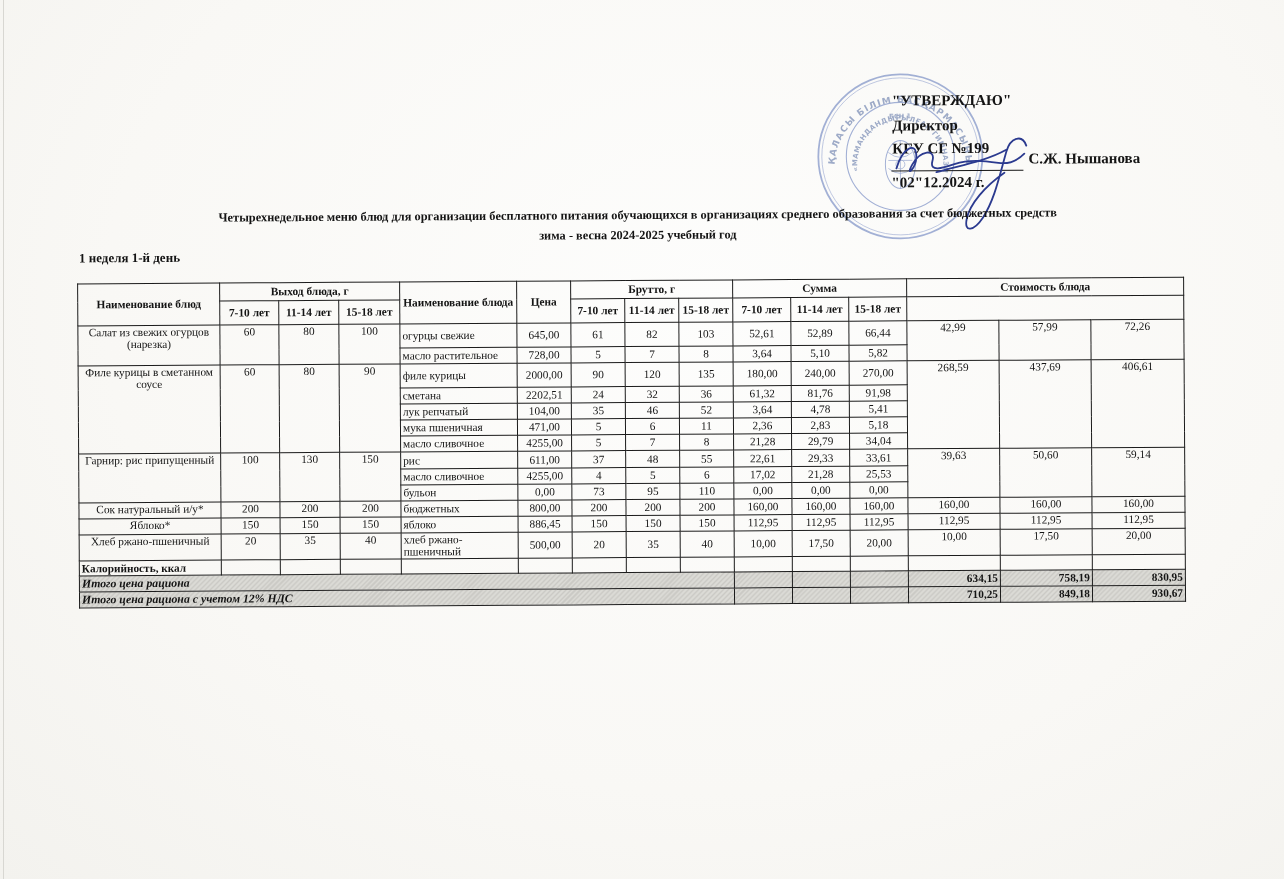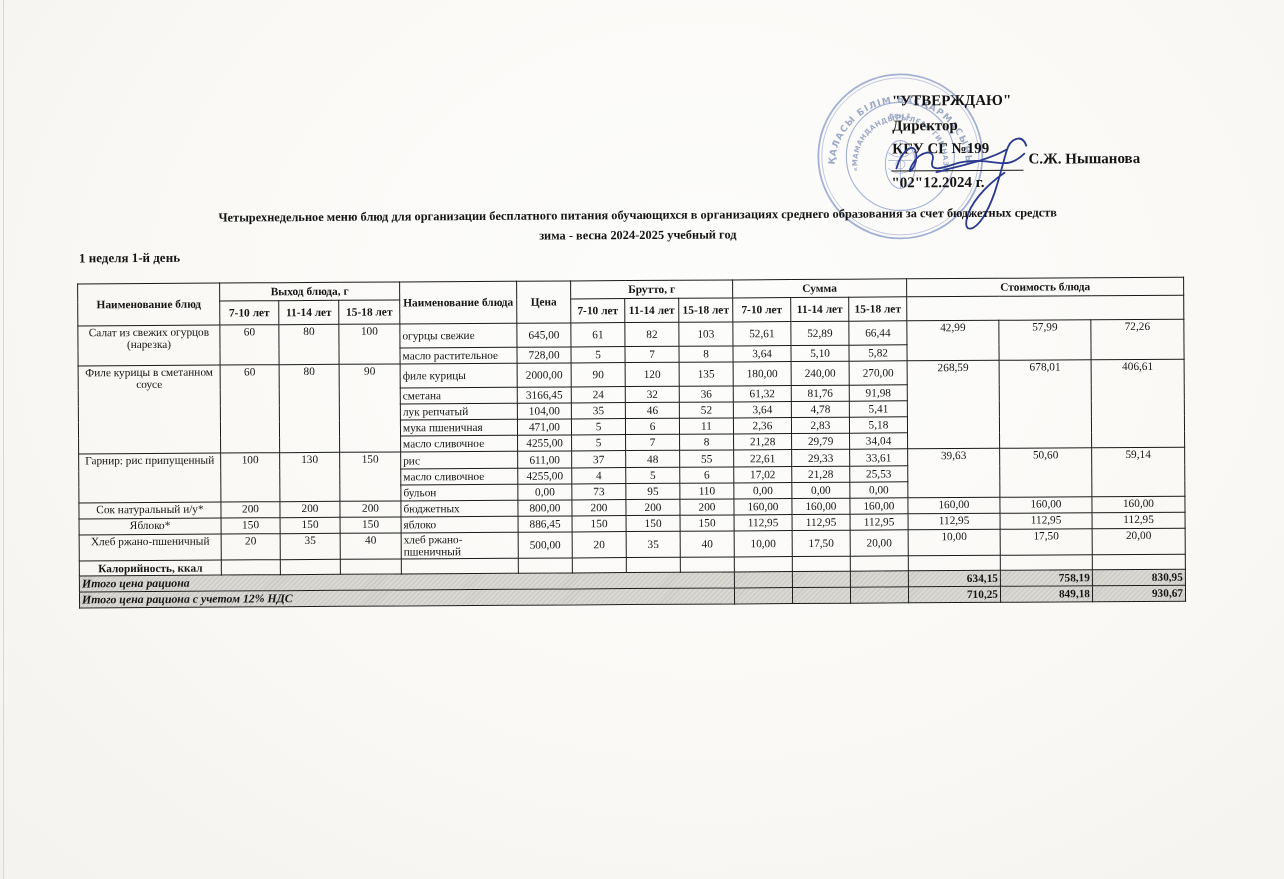--- a/index.html
+++ b/index.html
@@ -42,21 +42,21 @@
   table.menu th,table.menu td{
     border:1px solid #1c1c1c;padding:0 2px;overflow:hidden;
   }
   table.menu{border:1.6px solid #161616;}
   table.menu th{font-weight:bold;font-size:11.4px;text-align:center;padding:2px 1px;}
   td.dish{text-align:center;vertical-align:top;padding:1px 2px;}
   td.ingr{text-align:left;padding:0 2px;}
   td.num{text-align:center;}
   td.out{vertical-align:top;padding-top:2px;}
   td.cost{vertical-align:top;padding-top:3px;}
-  td.cal-label{font-weight:bold;text-align:center;}
+  td.cal-label{font-weight:bold;text-align:left;}
   tr.total td{
     background-color:#dad9d4;
     background-image:repeating-linear-gradient(135deg, rgba(110,110,108,0.14) 0 1.5px, rgba(230,230,226,0.12) 1.5px 3.5px);
   }
   td.total-label{font-weight:bold;font-style:italic;text-align:left;font-size:11.8px;padding-left:3px;}
   td.total-val{font-weight:bold;text-align:right;padding-right:4px;}
 </style>
 </head>
 <body>
 
@@ -180,26 +180,26 @@
             <td class="num out" rowspan="5">90</td>
             <td class="ingr">филе курицы</td>
             <td class="num">2000,00</td>
             <td class="num">90</td>
             <td class="num">120</td>
             <td class="num">135</td>
             <td class="num">180,00</td>
             <td class="num">240,00</td>
             <td class="num">270,00</td>
             <td class="num cost" rowspan="5">268,59</td>
-            <td class="num cost" rowspan="5">678,01</td>
+            <td class="num cost" rowspan="5">437,69</td>
             <td class="num cost" rowspan="5">406,61</td>
           </tr>
           <tr style="height: 16px;">
             <td class="ingr">сметана</td>
-            <td class="num">3166,45</td>
+            <td class="num">2202,51</td>
             <td class="num">24</td>
             <td class="num">32</td>
             <td class="num">36</td>
             <td class="num">61,32</td>
             <td class="num">81,76</td>
             <td class="num">91,98</td>
           </tr>
           <tr style="height: 16px;">
             <td class="ingr">лук репчатый</td>
             <td class="num">104,00</td>

